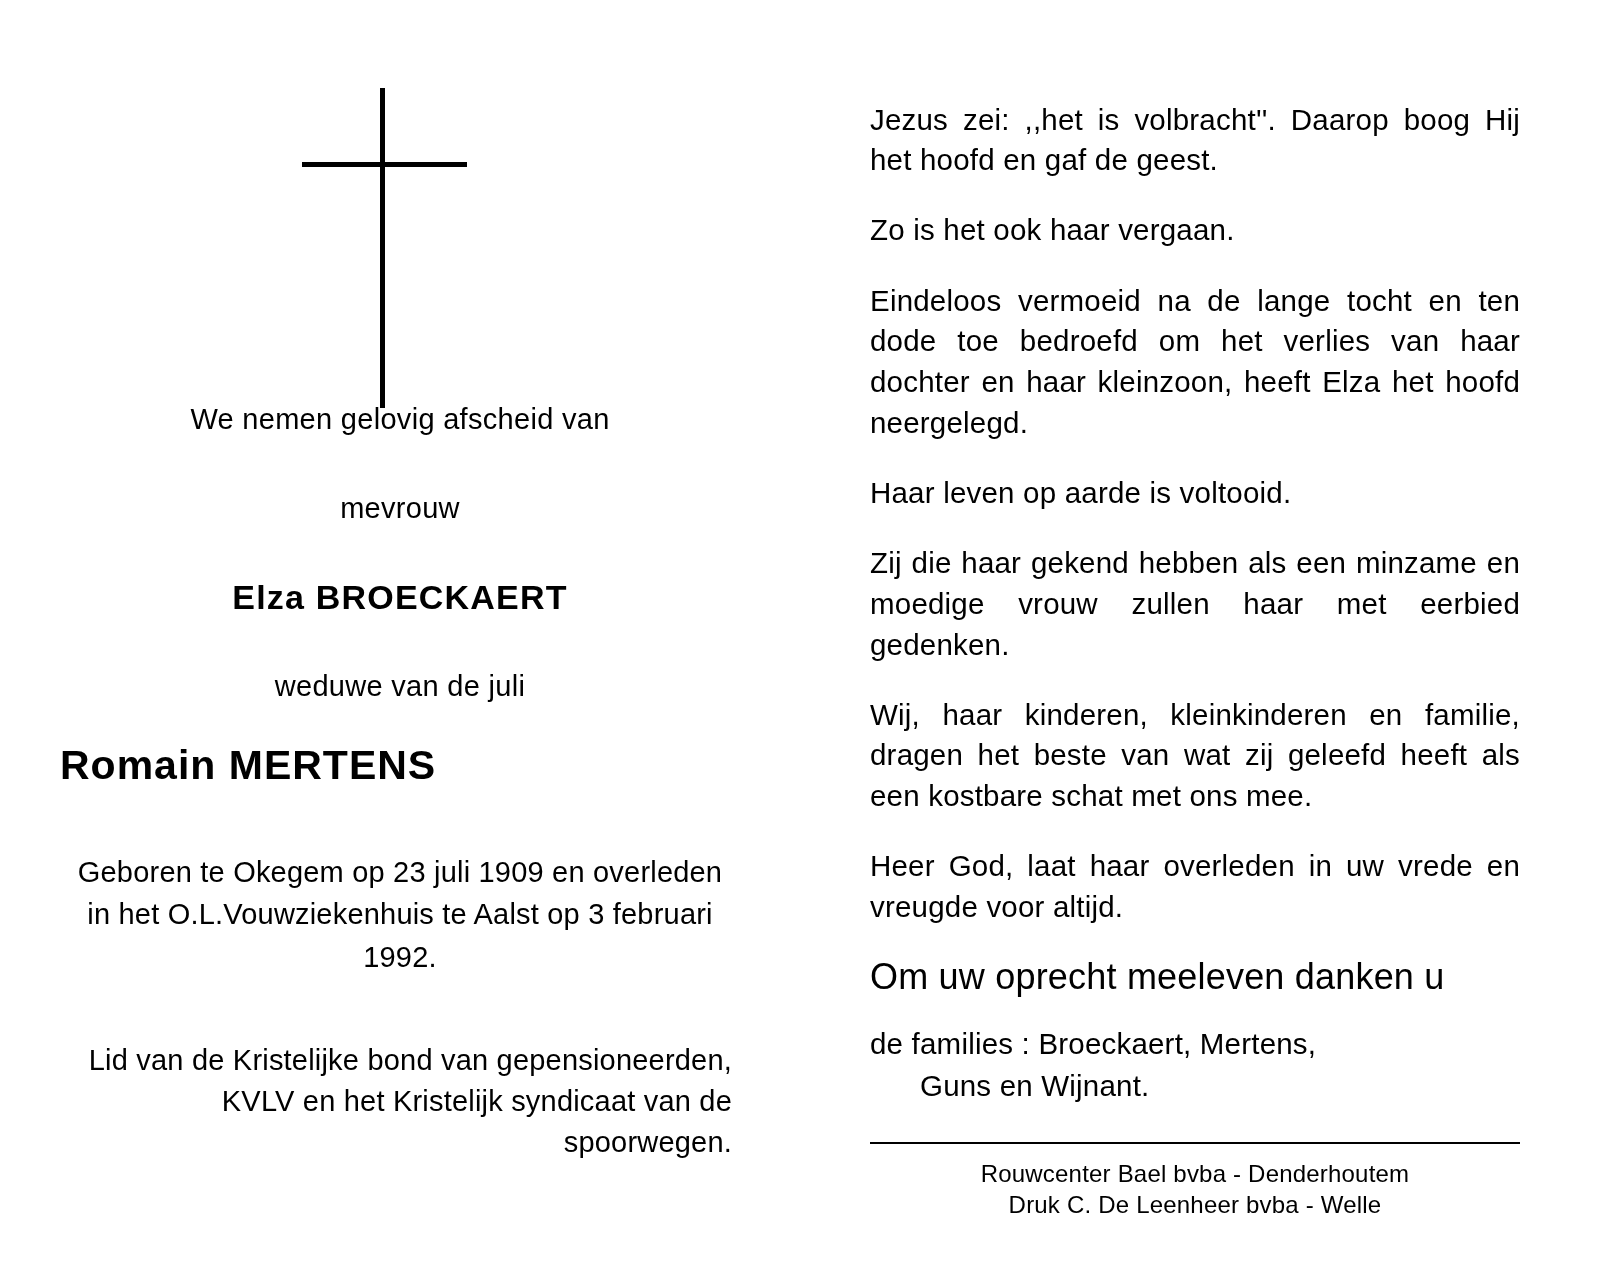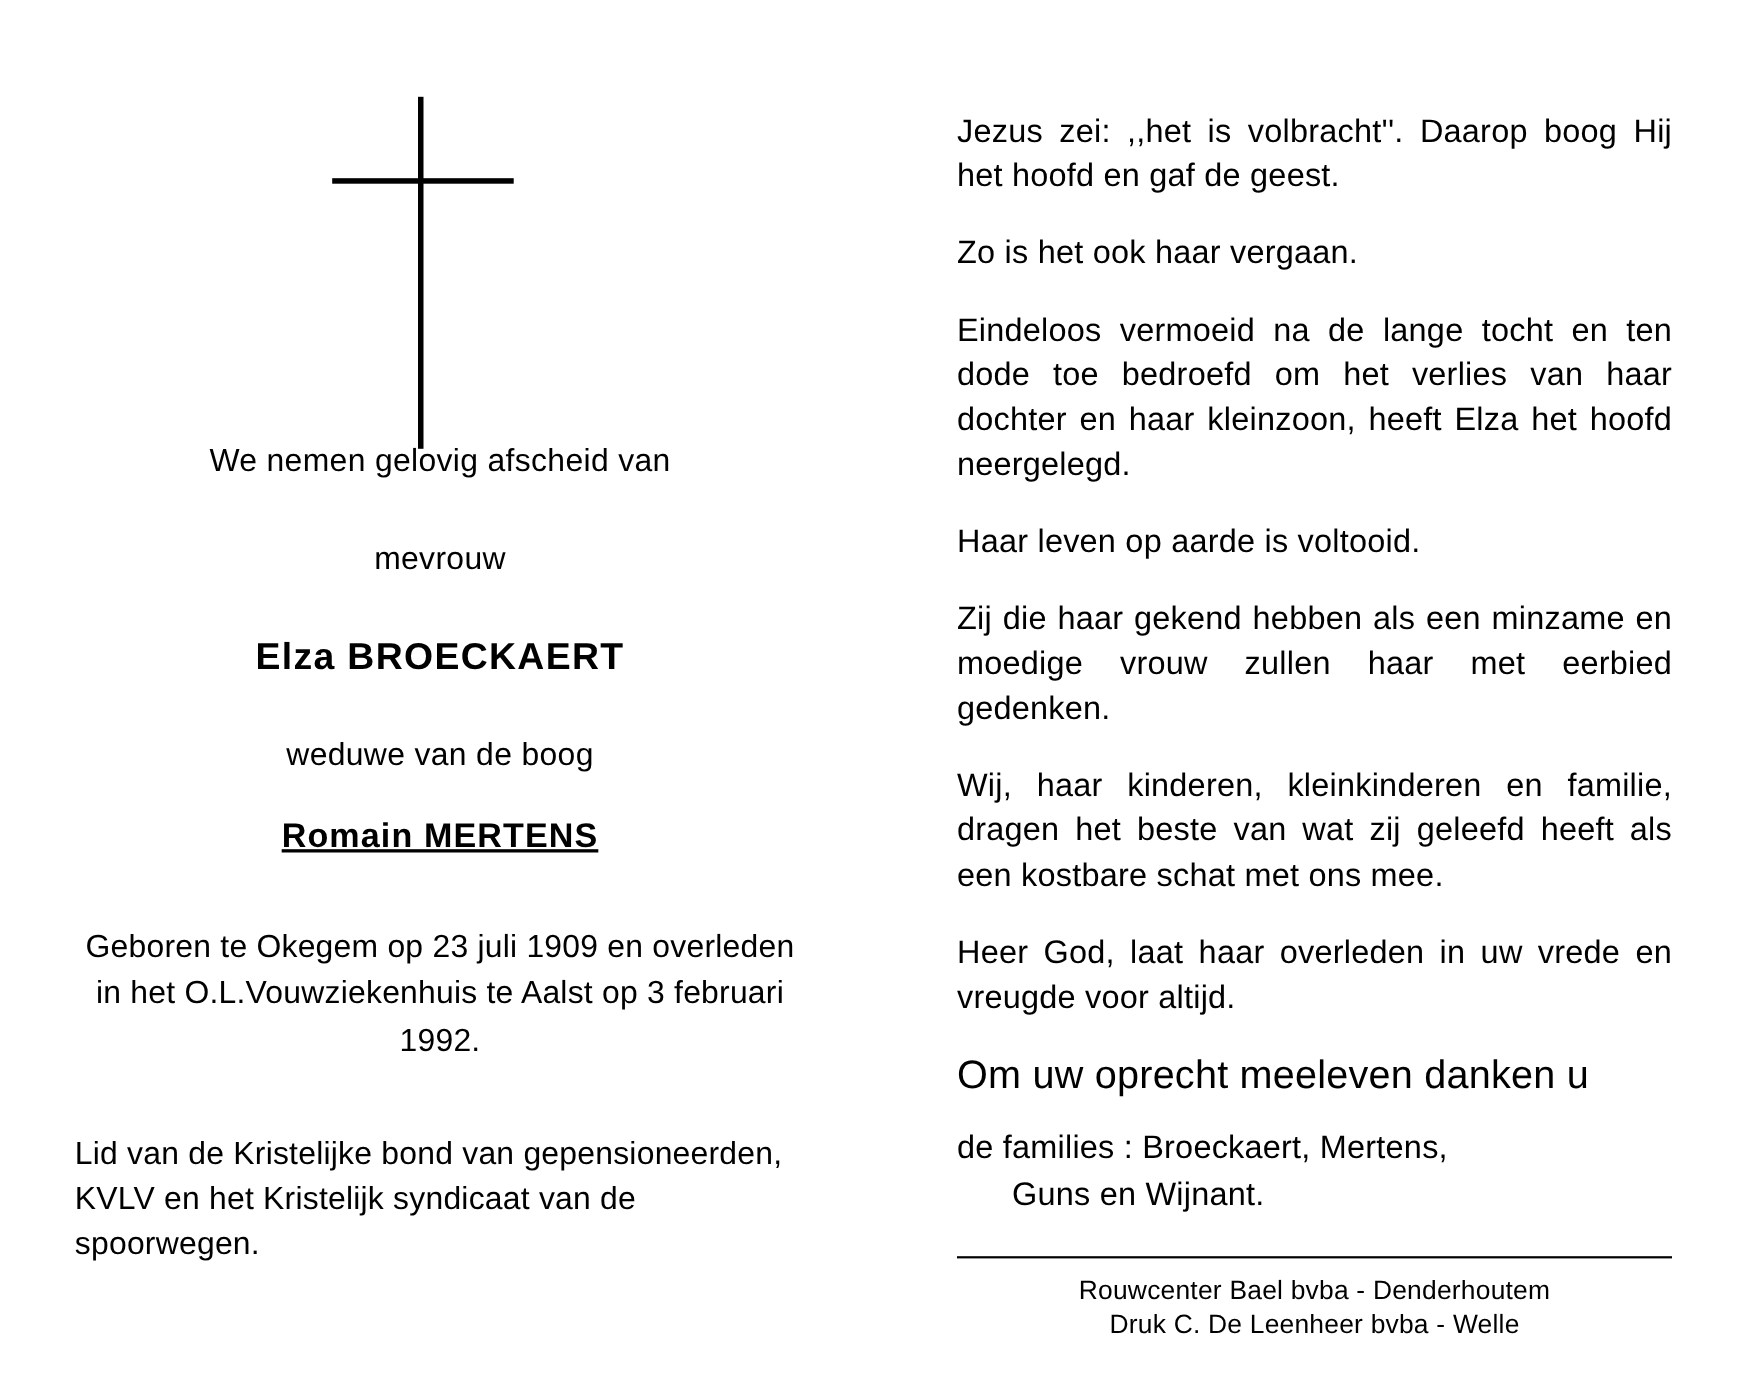--- a/index.html
+++ b/index.html
@@ -67,37 +67,35 @@
   .spacer-md { height: 50px; }
   .spacer-lg { height: 62px; }
 
   .name-main {
     text-align: center;
     font-size: 34px;
     font-weight: bold;
     letter-spacing: 1.2px;
   }
   .name-sub {
-    text-align: center;
-    font-size: 31px;
+    font-size: 41px;
     font-weight: bold;
     letter-spacing: 1px;
-    text-decoration: underline;
   }
   .birth-block {
     font-size: 29px;
     line-height: 1.45;
     text-align: center;
     letter-spacing: 0.2px;
     padding: 0 4px;
   }
   .member-block {
     font-size: 29px;
     line-height: 1.42;
-    text-align: left;
+    text-align: right;
     letter-spacing: 0.2px;
     padding: 0 8px;
   }
 
   
   .r-par {
     font-size: 29.5px;
     line-height: 1.38;
     text-align: justify;
     text-justify: inter-word;
@@ -160,21 +158,21 @@
     <div class="spacer-md"></div>
 
     <div class="l-line">mevrouw</div>
 
     <div class="spacer-md"></div>
 
     <div class="name-main">Elza  BROECKAERT</div>
 
     <div class="spacer-md"></div>
 
-    <div class="l-line">weduwe van de boog</div>
+    <div class="l-line">weduwe van de juli</div>
 
     <div class="spacer-sm"></div>
 
     <div class="name-sub">Romain  MERTENS</div>
 
     <div class="spacer-lg"></div>
 
     <div class="birth-block">Geboren te Okegem op 23 juli 1909 en overleden in het O.L.Vouwziekenhuis te Aalst op 3 februari 1992.</div>
 
     <div class="spacer-lg"></div>

